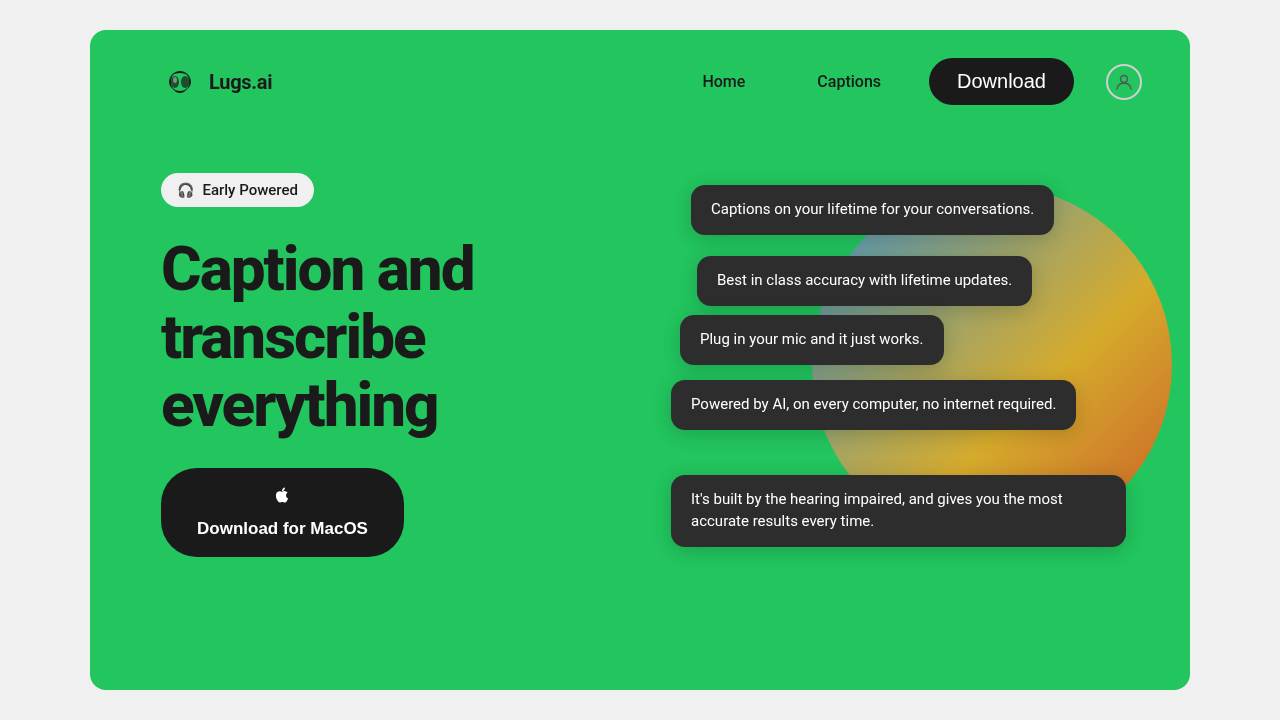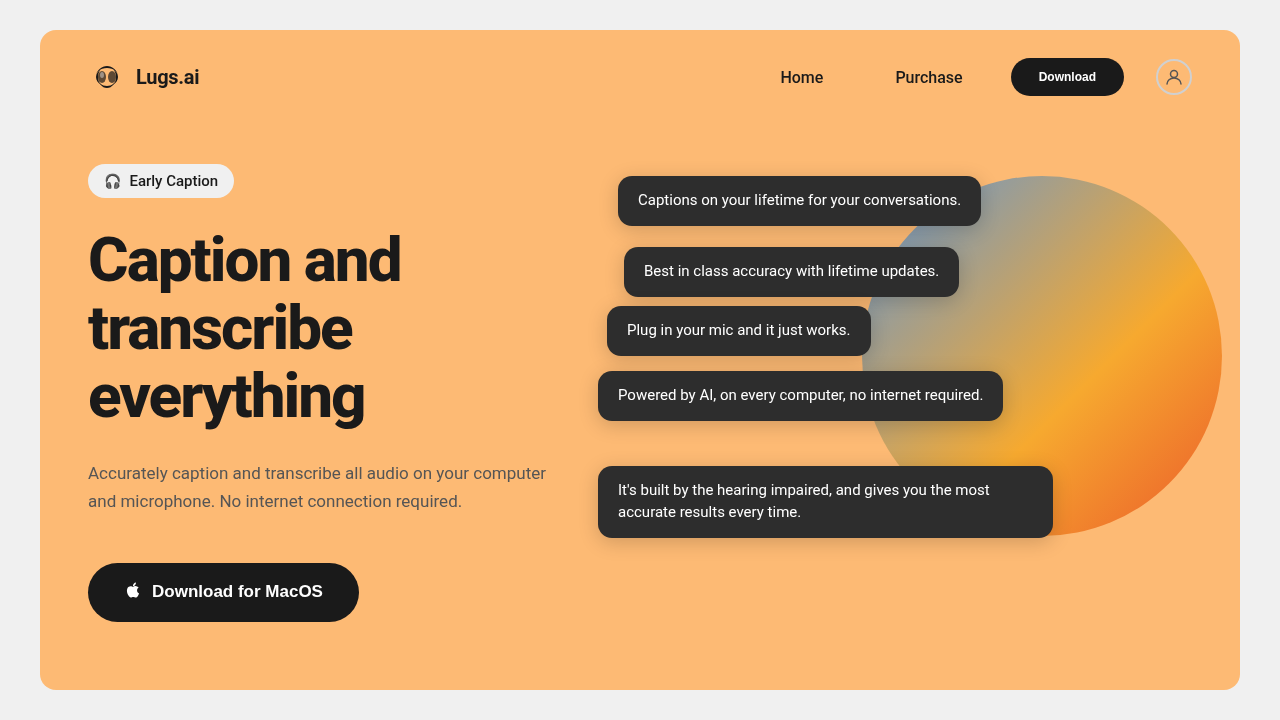--- a/index.html
+++ b/index.html
@@ -7,26 +7,27 @@
     body {
       font-family: -apple-system, BlinkMacSystemFont, 'Segoe UI', Roboto, sans-serif;
       background-color: #f0f0f0;
       min-height: 720px;
       display: flex;
       align-items: center;
       justify-content: center;
     }
 
     .page-wrapper {
-      width: 1200px;
-      background: #fdba74;
+      width: 1100px;
+      background: #22c55e;
       border-radius: 16px;
       min-height: 660px;
       position: relative;
       overflow: hidden;
+      padding-left: 23px;
     }
 
     
     .navbar {
       display: flex;
       align-items: center;
       padding: 28px 48px;
       justify-content: space-between;
     }
 
@@ -59,22 +60,22 @@
       font-size: 16px;
       font-weight: 500;
       color: #1a1a1a;
       text-decoration: none;
       padding: 8px 24px;
       border-radius: 24px;
       cursor: pointer;
     }
 
     .nav-download-btn {
-      font-size: 12px;
-      font-weight: 700;
+      font-size: 20px;
+      font-weight: 400;
       color: #ffffff;
       background: #1a1a1a;
       border: none;
       padding: 12px 28px;
       border-radius: 28px;
       cursor: pointer;
     }
 
     .nav-account-icon {
       width: 36px;
@@ -141,20 +142,21 @@
       align-items: center;
       gap: 10px;
       background: #1a1a1a;
       color: #ffffff;
       font-size: 17px;
       font-weight: 600;
       padding: 18px 36px;
       border-radius: 36px;
       border: none;
       cursor: pointer;
+      flex-direction: column;
     }
 
     .apple-icon {
       font-size: 18px;
     }
 
     
     .hero-right {
       flex: 1;
       position: relative;
@@ -243,43 +245,42 @@
 
         <ellipse cx="14" cy="19" rx="4" ry="6" fill="#1a1a1a" opacity="0.7"></ellipse>
         <ellipse cx="24" cy="19" rx="4" ry="6" fill="#1a1a1a" opacity="0.7"></ellipse>
         <ellipse cx="14" cy="17" rx="2" ry="3" fill="white" opacity="0.4"></ellipse>
       </svg>
       <span class="logo-text">Lugs.ai</span>
     </div>
 
     <div class="nav-links">
       <a class="nav-link">Home</a>
-      <a class="nav-link">Purchase</a>
+      <a class="nav-link">Captions</a>
       <button class="nav-download-btn">Download</button>
       <div class="nav-account-icon">
         <svg width="20" height="20" viewBox="0 0 20 20" fill="none">
           <circle cx="10" cy="7" r="3.5" stroke="#555" stroke-width="1.5" fill="none"></circle>
           <path d="M3 17c0-3.314 3.134-6 7-6s7 2.686 7 6" stroke="#555" stroke-width="1.5" fill="none" stroke-linecap="round"></path>
         </svg>
       </div>
     </div>
   </nav>
 
   <section class="hero">
 
     <div class="hero-left">
 
       <div class="early-access-badge">
         <span class="badge-icon">🎧</span>
-        <span>Early Caption</span>
+        <span>Early Powered</span>
       </div>
 
       <h1 class="hero-title">Caption and transcribe everything</h1>
 
-      <p class="hero-subtitle">Accurately caption and transcribe all audio on your computer and microphone. No internet connection required.</p>
 
       <button class="download-macos-btn">
         <span class="apple-icon"><svg width="18" height="18" viewBox="0 0 24 24" fill="white">
               <path d="M18.71 19.5c-.83 1.24-1.71 2.45-3.05 2.47-1.34.03-1.77-.79-3.29-.79-1.53 0-2 .77-3.27.82-1.31.05-2.3-1.32-3.14-2.53C4.25 17 2.94 12.45 4.7 9.39c.87-1.52 2.43-2.48 4.12-2.51 1.28-.02 2.5.87 3.29.87.78 0 2.26-1.07 3.8-.91.65.03 2.47.26 3.64 1.98-.09.06-2.17 1.28-2.15 3.81.03 3.02 2.65 4.03 2.68 4.04-.03.07-.42 1.44-1.38 2.83M13 3.5c.73-.83 1.94-1.46 2.94-1.5.13 1.17-.34 2.35-1.04 3.19-.69.85-1.83 1.51-2.95 1.42-.15-1.15.41-2.35 1.05-3.11z"></path>
             </svg></span>
         <span>Download for MacOS</span>
       </button>
 
     </div>
 

